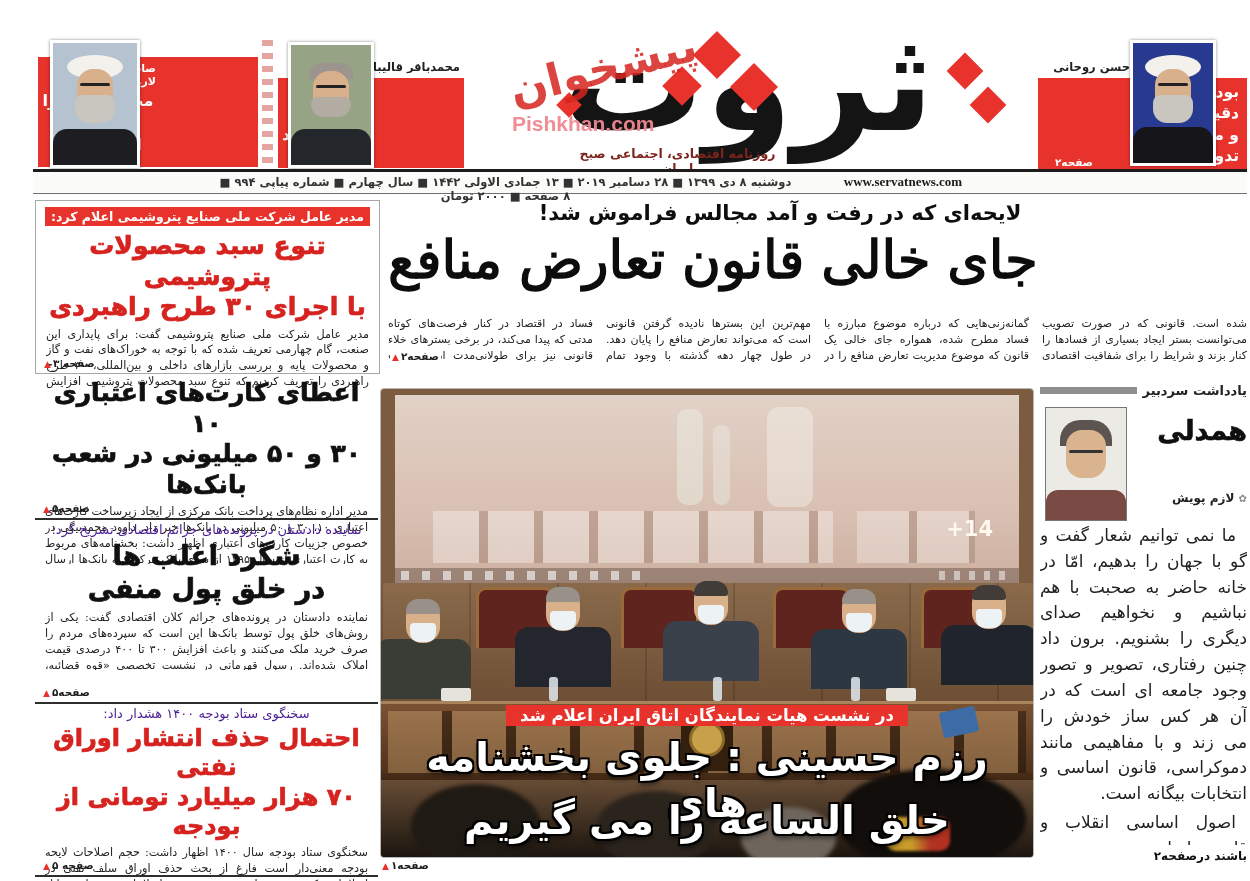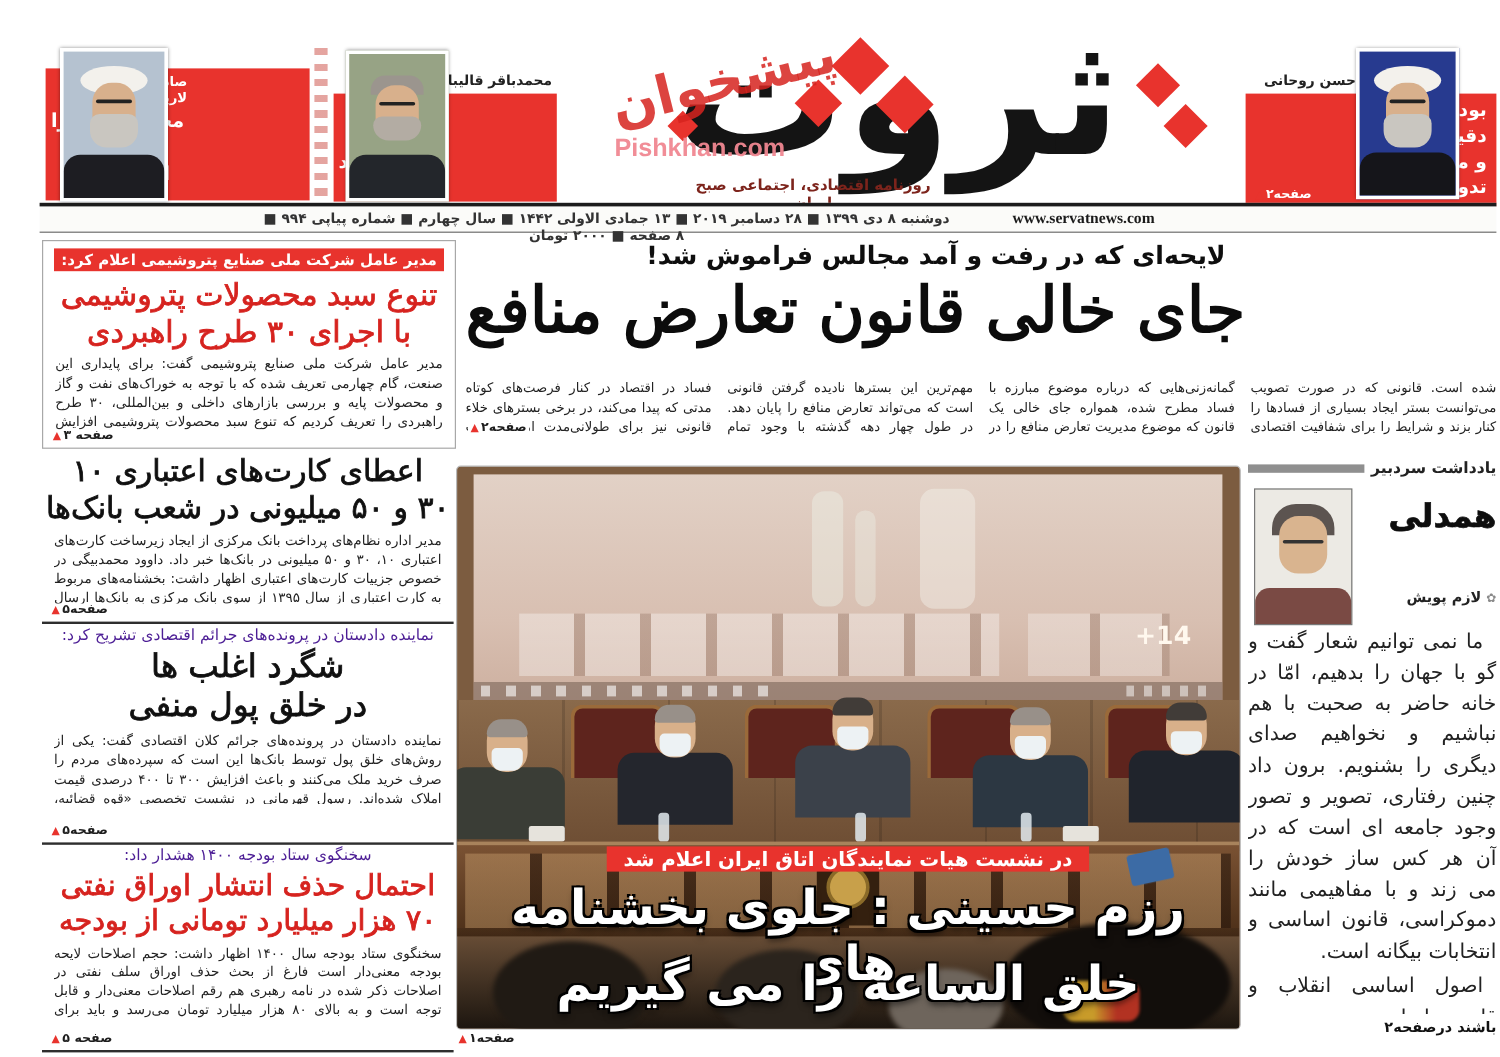--- a/index.html
+++ b/index.html
@@ -47,21 +47,21 @@
   .lead-kick{position:absolute;left:430px;top:201px;width:700px;text-align:center;font-size:21px;font-weight:bold;color:#0e0e0e;}
   .lead-hl{position:absolute;left:388px;top:233px;width:859px;text-align:left;font-size:53px;font-weight:normal;
            color:#0c0c0c;-webkit-text-stroke:1.5px #0c0c0c;line-height:1.0;}
   .lead-cols{position:absolute;left:388px;top:316px;width:859px;height:50px;display:flex;gap:13px;}
   .lead-cols .col{flex:1;font-size:11px;line-height:1.45;text-align:justify;color:#222;overflow:hidden;}
   .lead-pref{position:absolute;left:390px;top:350px;background:#fff;padding:0 2px;}
 
   
   .lstory{position:absolute;left:35px;width:343px;}
   .lstory .skick{font-size:13px;font-weight:normal;text-align:center;color:#4c1d95;margin:2px 4px 0;}
-  .lstory .shl{font-weight:normal;text-align:center;line-height:1.22;-webkit-text-stroke:.7px currentColor;}
+  .lstory .shl{font-weight:bold;text-align:center;line-height:1.22;-webkit-text-stroke:.7px currentColor;}
   .lstory .sbody{font-size:11.2px;line-height:1.42;text-align:justify;color:#222;margin:4px 10px 0;overflow:hidden;}
   .redbar{background:#e8332d;color:#fff;font-size:12.5px;font-weight:bold;text-align:center;
           margin:6px 9px 0;padding:2px 4px;}
   .hl-red{color:#d6231f;}
   .hl-blk{color:#101010;}
   .rule-b{border-bottom:2px solid #2e2e2e;}
 
   
   .photo-box{position:absolute;left:380px;top:388px;width:652px;height:468px;border:1px solid #b9b9b9;
              border-radius:4px;background:#7c5c40;overflow:hidden;}

